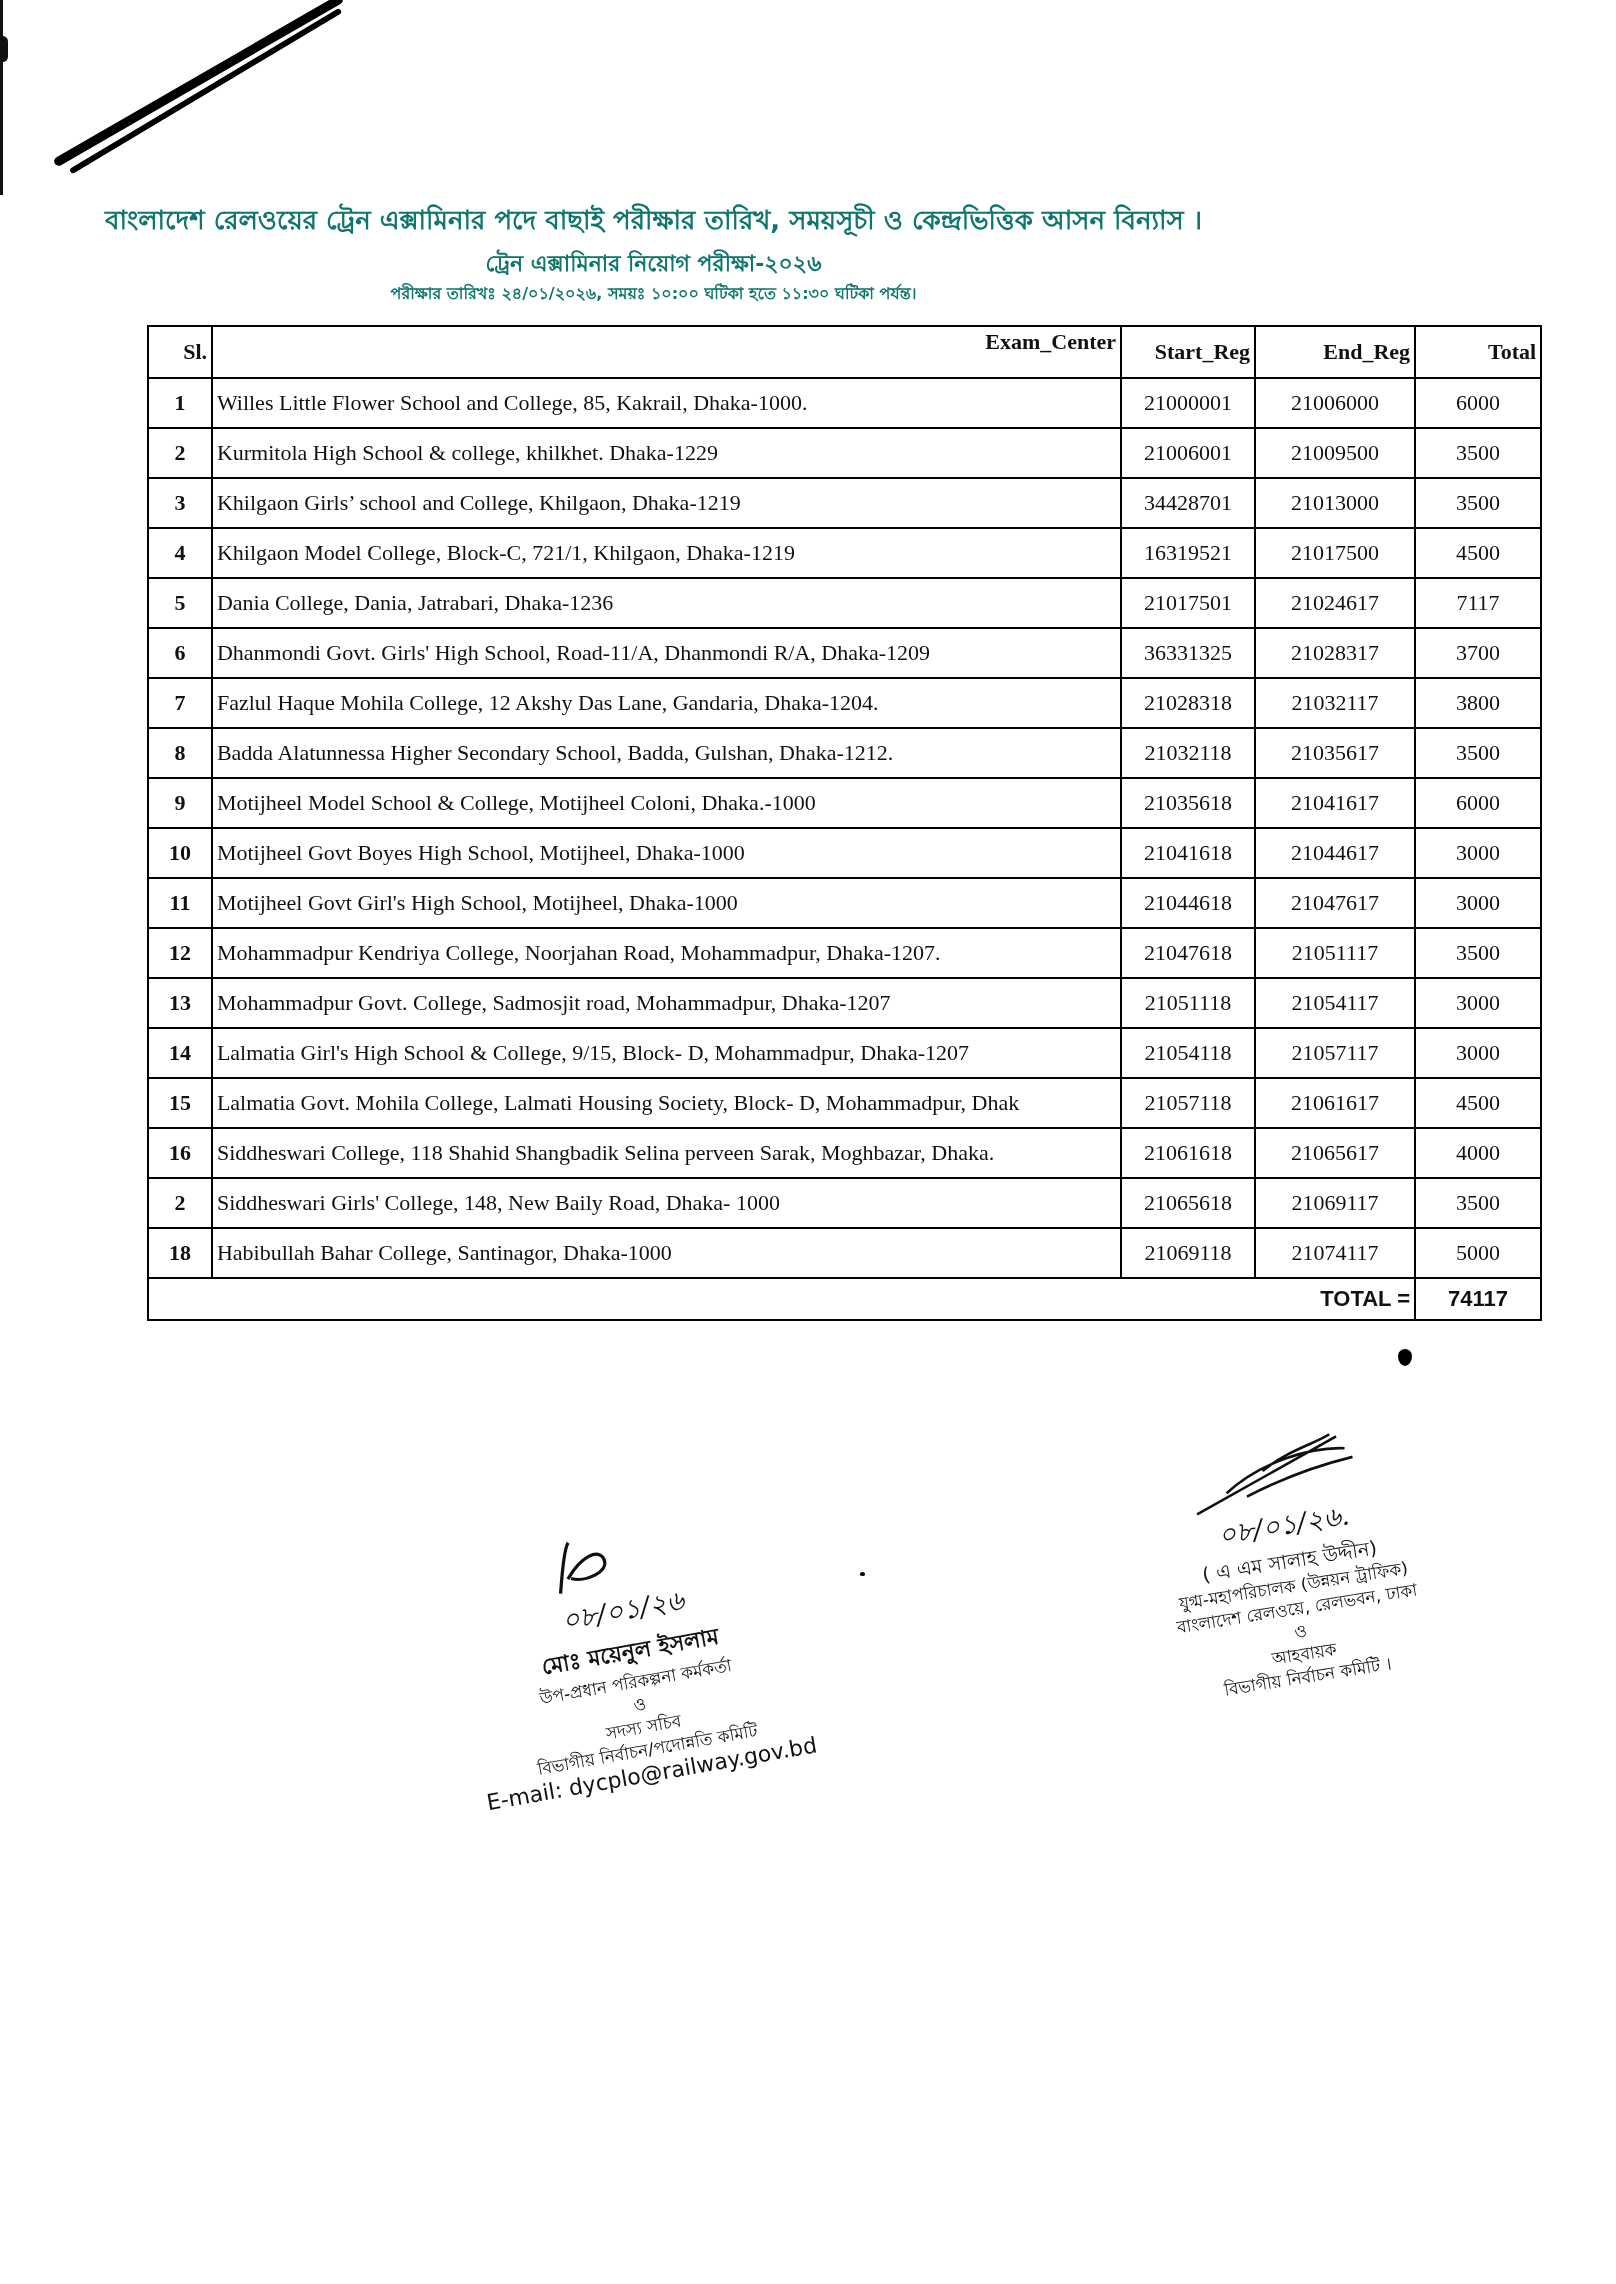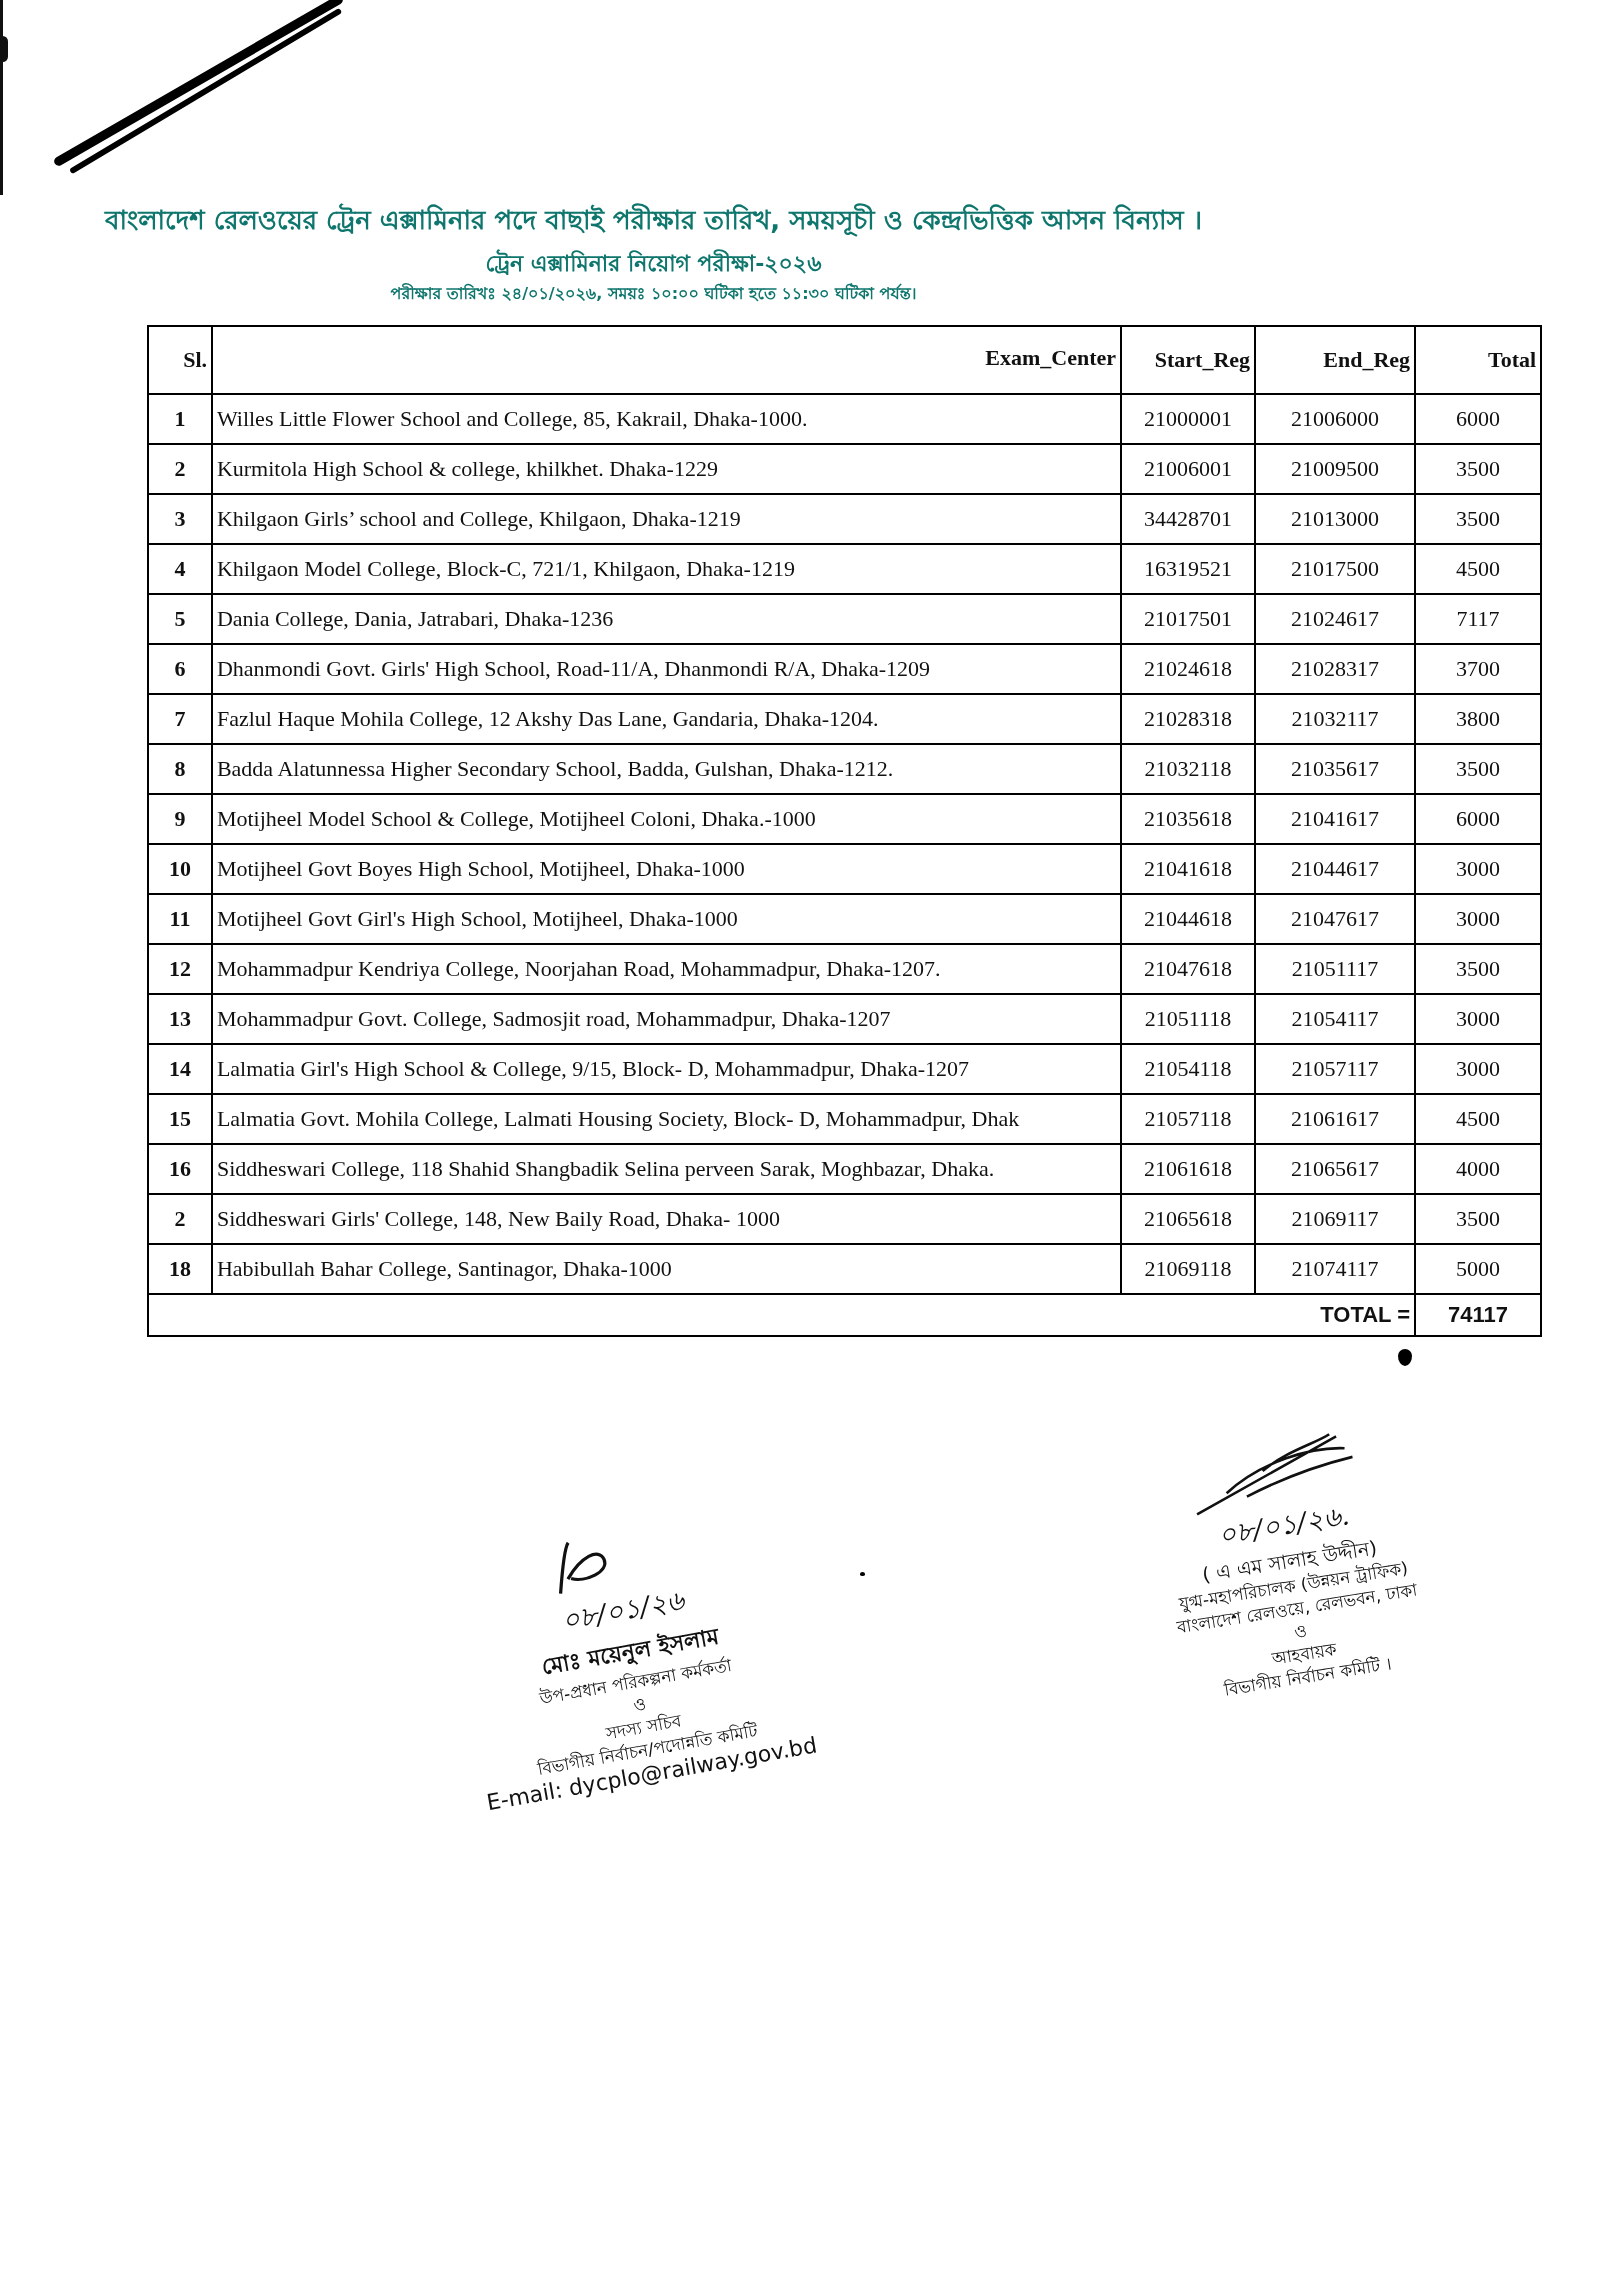--- a/index.html
+++ b/index.html
@@ -13,21 +13,21 @@
   .heading { position:absolute; left:0; width:1307px; text-align:center;
              font-family:"DejaVu Sans", sans-serif; font-weight:bold; color:#0f766e; }
   .h1 { top:200px; font-size:26px; }
   .h2 { top:246px; font-size:22px; }
   .h3 { top:281px; font-size:16px; }
 
   table.seat { position:absolute; left:147px; top:325px; width:1394px;
                border-collapse:collapse; table-layout:fixed; }
   table.seat th, table.seat td { border:2px solid #000; padding:0 3.9px; }
   table.seat th { height:48px; font-weight:bold; font-size:22px; font-family:"Liberation Serif", serif;text-align:right; }
-  table.seat th.exam-h { vertical-align:top; padding-top:18px; }
+  table.seat th.exam-h { vertical-align:top; padding-top:2px; }
   table.seat td { height:48px; font-size:22px; }
   td.sl { text-align:center; font-weight:bold; }
   td.center-name { text-align:left; white-space:nowrap; overflow:hidden; }
   td.num { text-align:center; }
   tr.total-row td { height:40px; }
   td.total-label { text-align:right; font-family:"Liberation Sans", sans-serif; font-weight:bold; font-size:18px; padding-right:13px; }
   td.total-value { text-align:center; font-family:"Liberation Sans", sans-serif; font-weight:bold; font-size:19.5px; }
 
   .ink-dot { position:absolute; left:1398px; top:1349px; width:14.3px; height:17px; background:#000; border-radius:50% 50% 50% 50% / 40% 40% 60% 60%; }
   .speck { position:absolute; left:860px; top:1572px; width:5.2px; height:3.9px; background:#000; border-radius:50%; }
@@ -104,21 +104,21 @@
       <tr>
     <td class="sl">5</td>
     <td class="center-name">Dania College, Dania, Jatrabari, Dhaka-1236</td>
     <td class="num">21017501</td>
     <td class="num">21024617</td>
     <td class="num">7117</td>
   </tr>
       <tr>
     <td class="sl">6</td>
     <td class="center-name">Dhanmondi Govt. Girls' High School,  Road-11/A, Dhanmondi R/A, Dhaka-1209</td>
-    <td class="num">21024618</td>
+    <td class="num">36331325</td>
     <td class="num">21028317</td>
     <td class="num">3700</td>
   </tr>
       <tr>
     <td class="sl">7</td>
     <td class="center-name">Fazlul Haque Mohila  College, 12 Akshy Das Lane, Gandaria, Dhaka-1204.</td>
     <td class="num">21028318</td>
     <td class="num">21032117</td>
     <td class="num">3800</td>
   </tr>

